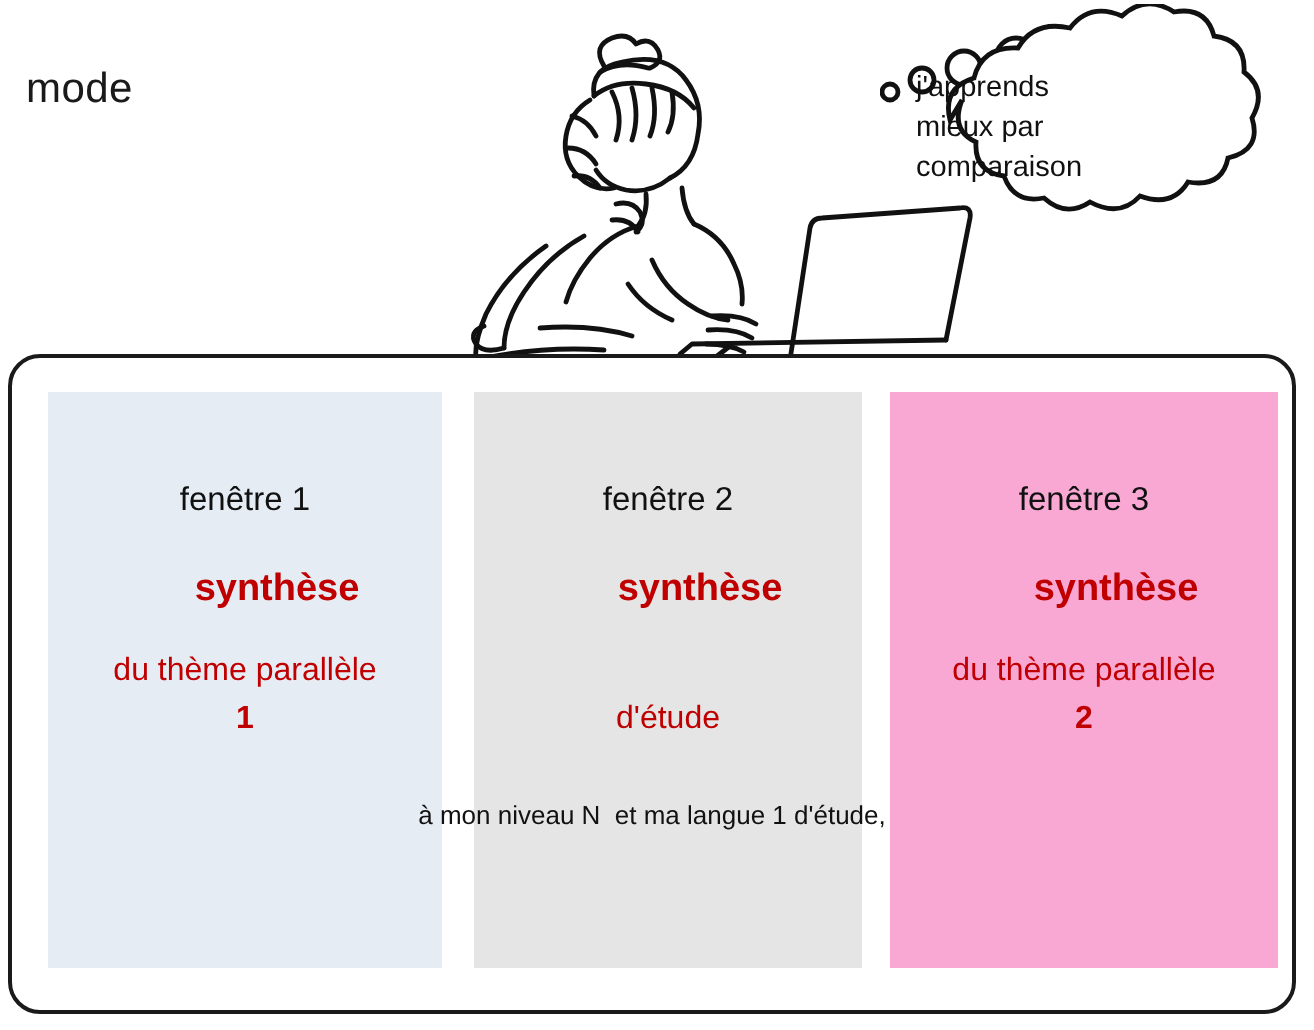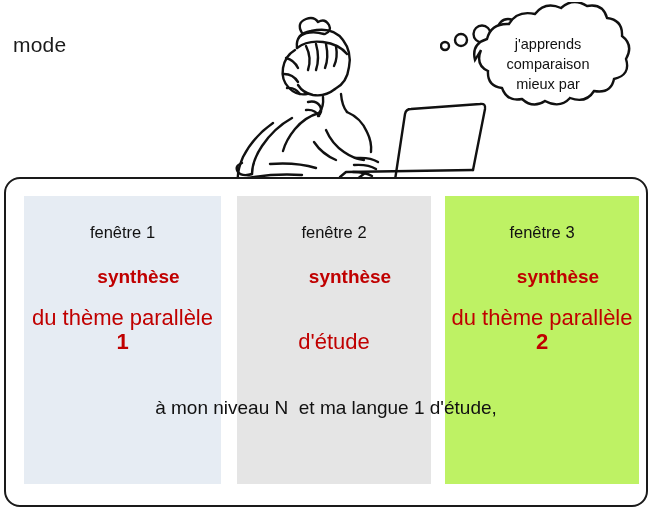--- a/index.html
+++ b/index.html
@@ -54,21 +54,21 @@
     left: 440px;
     top: 2px;
     width: 217px;
     height: 140px;
   }
   .bubble-text {
     position: absolute;
     left: 458px;
     top: 34px;
     width: 180px;
-    text-align: center;
+    text-align: left;
     font-size: 14.5px;
     line-height: 20px;
     color: #111111;
   }
 
   
   #panel {
     position: absolute;
     left: 4px;
     top: 177px;
@@ -78,59 +78,59 @@
     border-radius: 16px;
     box-sizing: border-box;
     background: #ffffff;
   }
 
   .column {
     position: absolute;
     top: 17px;
     height: 288px;
     box-sizing: border-box;
-    padding-top: 26px;
+    padding-top: 44px;
   }
   #column-1 { left: 18px;  width: 197px; background: #e6ecf3; }
   #column-2 { left: 231px; width: 194px; background: #e5e5e5; }
-  #column-3 { left: 439px; width: 194px; background: #bef264; }
+  #column-3 { left: 439px; width: 194px; background: #f9a8d4; }
 
   .col-title {
     text-align: center;
     font-size: 16.5px;
     color: #111111;
     line-height: 20px;
   }
   .col-synth {
     text-align: center;
     font-size: 19px;
     font-weight: bold;
     color: #c00000;
     margin-top: 24px;
     line-height: 22px;
     margin-left: 32px;
   }
   .col-desc {
     text-align: center;
-    font-size: 22px;
+    font-size: 16px;
     color: #c00000;
     margin-top: 18px;
     line-height: 24px;
     padding: 0 2px;
   }
   .col-desc .num { font-weight: bold; }
 
   
   #footer-caption {
     position: absolute;
     left: 4px;
     top: 390px;
     width: 644px;
     text-align: center;
-    font-size: 19px;
+    font-size: 13px;
     line-height: 36px;
     color: #111111;
     pointer-events: none;
   }
   #footer-caption div { white-space: pre; }
 </style>
 </head>
 <body>
 
 <div id="header">
@@ -215,22 +215,22 @@
                q-12 8 -23 -2
                q-15 3 -20 -11
                q-15 -2 -14 -17
                q-13 -6 -7 -21 Z"></path>
     </g>
   </svg>
 </div>
 
 <div class="bubble-text">
   <div>j'apprends</div>
+  <div>mieux par</div>
   <div>comparaison</div>
-  <div>mieux par</div>
 </div>
 
 <div id="panel">
 
   <div class="column" id="column-1">
     <div class="col-title">fenêtre 1</div>
     <div class="col-synth">synthèse</div>
     <div class="col-desc">
       <span>du thème parallèle</span><br>
       <span class="num">1</span>

